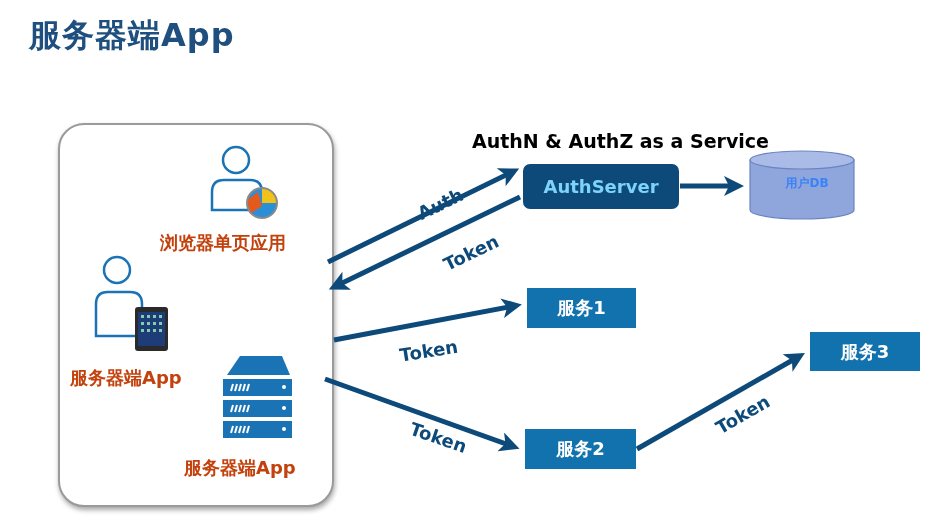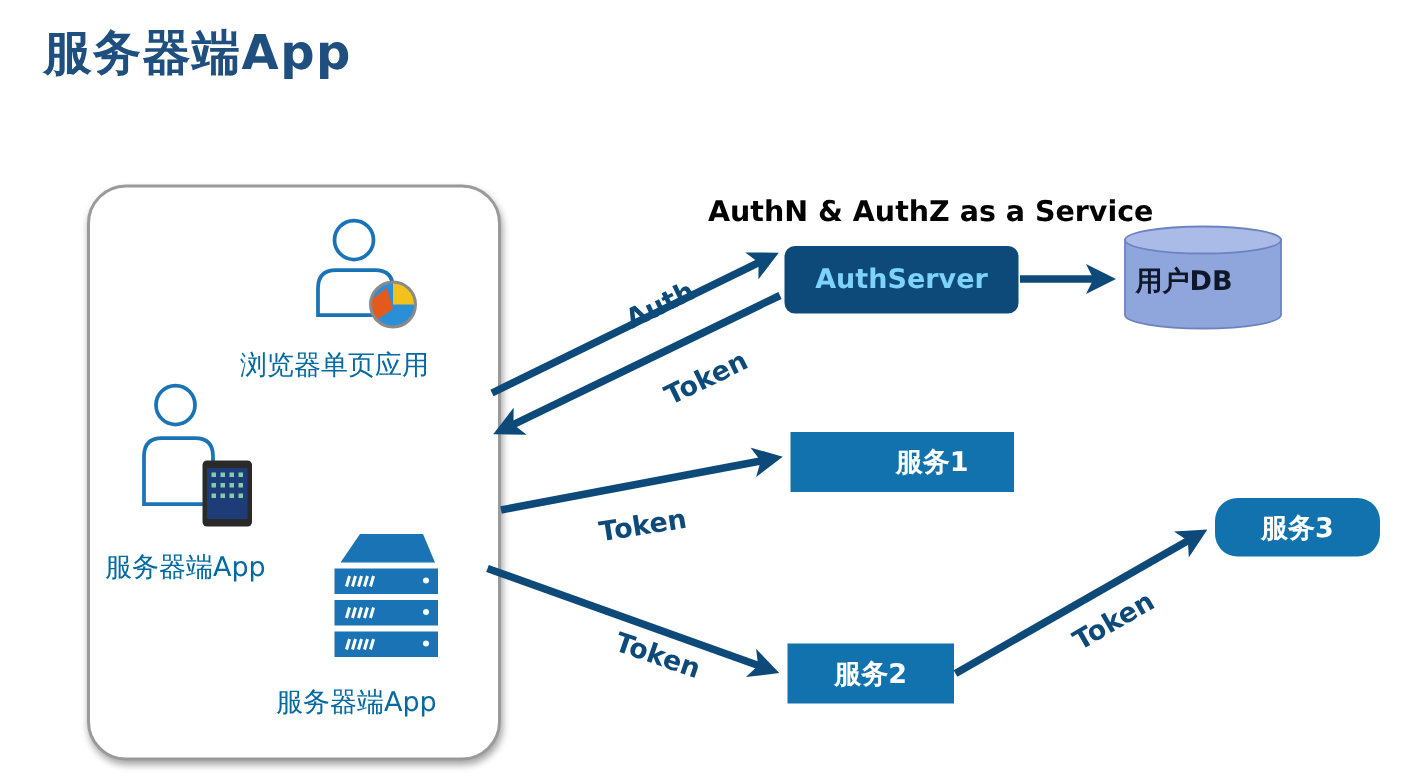--- a/index.html
+++ b/index.html
@@ -3,35 +3,35 @@
 <meta charset="utf-8">
 <style>
   html, body { margin: 0; padding: 0; background: #ffffff; }
   body { width: 934px; height: 521px; position: relative; overflow: hidden;
          font-family: "DejaVu Sans", "Liberation Sans", sans-serif; }
   .title { position: absolute; left: 29px; top: 14px; font-size: 32px; font-weight: bold;
            color: #1e4f7e; letter-spacing: 1px; }
   .client-panel { position: absolute; left: 58px; top: 123px; width: 272px; height: 380px;
            border: 2px solid #9a9a9a; border-radius: 26px; background: #fff;
            box-shadow: 1px 3px 5px rgba(0,0,0,0.35); }
-  .label { position: absolute; font-weight: normal; color: #0369a1; white-space: nowrap; }
+  .label { position: absolute; font-weight: bold; color: #c2410c; white-space: nowrap; }
   .browser-label { left: 160px; top: 231px; font-size: 18px; }
   .mobile-label  { left: 70px;  top: 366px; font-size: 18px; }
   .server-label  { left: 184px; top: 456px; font-size: 18px; }
   .svc-caption { position: absolute; left: 472px; top: 130px; font-size: 19px; font-weight: bold; color: #000000; white-space: nowrap; }
   .auth-server { position: absolute; left: 523px; top: 164px; width: 156px; height: 45px;
            background: #0d4a7a; border-radius: 7px; color: #7dd3fc; font-weight: bold;
            font-size: 18px; display:flex; align-items:center; justify-content:center; }
   .svc-box { position: absolute; background: #1272ad; color: #fff; font-weight: bold;
            font-size: 18px; display:flex; align-items:center; justify-content:center; }
-  .svc1 { left: 527px; top: 288px; width: 109px; height: 40px; padding-left: 40px; }
+  .svc1 { left: 527px; top: 288px; width: 109px; height: 40px; }
   .svc2 { left: 525px; top: 429px; width: 111px; height: 40px; }
-  .svc3 { left: 810px; top: 332px; width: 110px; height: 39px; border-radius: 15px; }
-  .db-text { position: absolute; left: 757px; top: 175px; width: 100px; text-align: left;
-           font-size: 18px; font-weight: bold; color: #0f172a; }
+  .svc3 { left: 810px; top: 332px; width: 110px; height: 39px; }
+  .db-text { position: absolute; left: 757px; top: 175px; width: 100px; text-align: center;
+           font-size: 12px; font-weight: bold; color: #3b82f6; }
   svg.overlay { position: absolute; left: 0; top: 0; }
   .edge-label { position: absolute; font-size: 18px; font-weight: bold; color: #0d4a7a; white-space: nowrap; transform-origin: left top; }
 </style>
 </head>
 <body>
 
 <div class="title">服务器端App</div>
 
 <div class="client-panel"></div>
 

